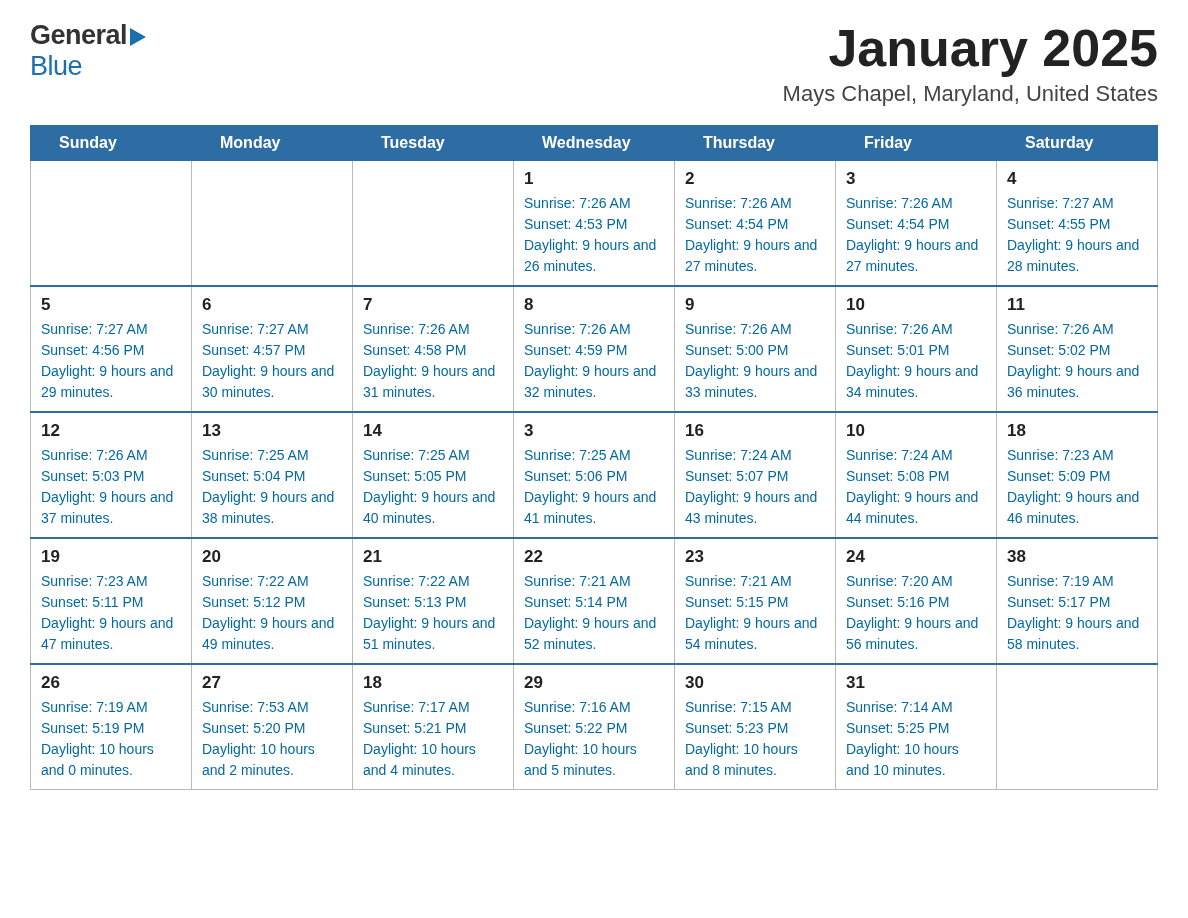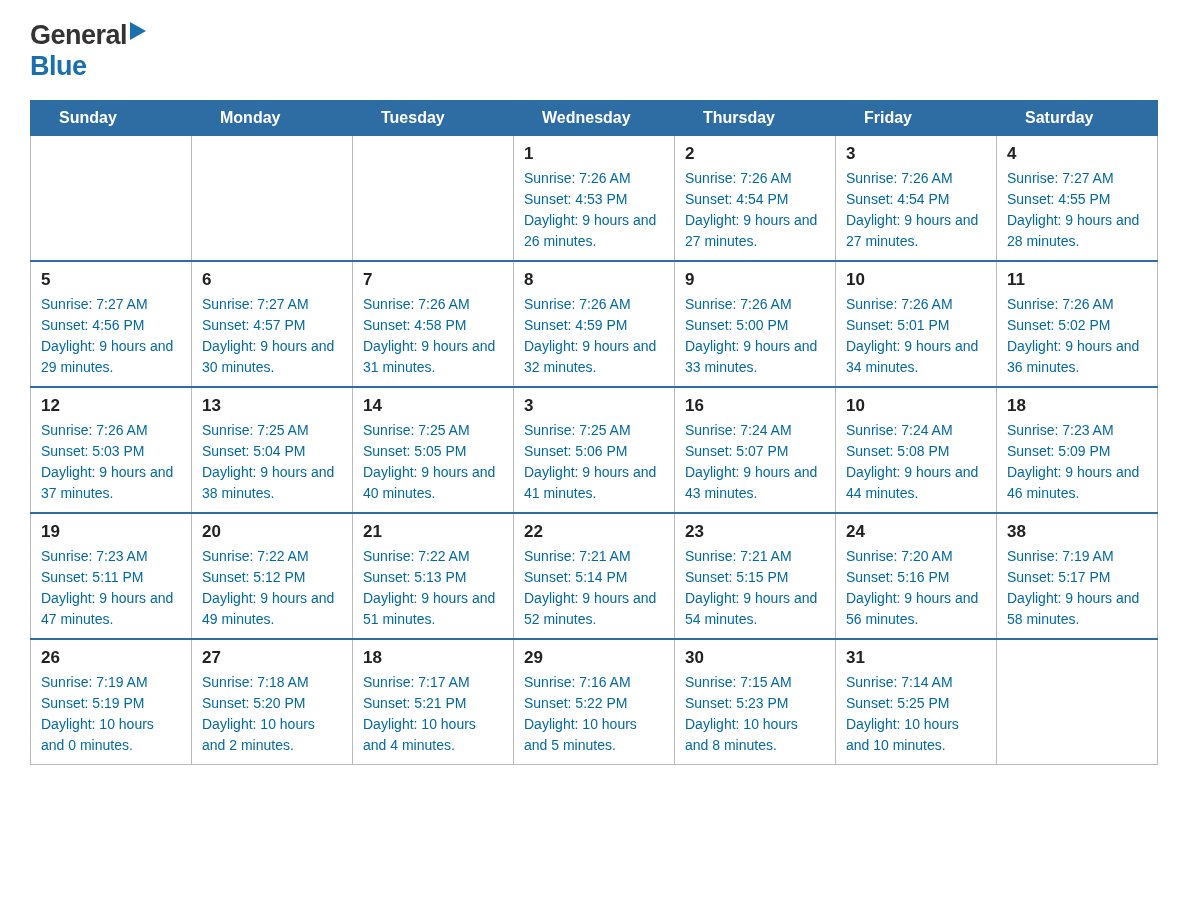--- a/index.html
+++ b/index.html
@@ -71,35 +71,35 @@
     .empty-cell {
       background: #fff;
     }
     
     .logo-container {
       display: flex;
       flex-direction: column;
     }
     .logo-line1 {
       display: flex;
-      align-items: flex-start;
+      align-items: center;
     }
     .logo-line2 {
       display: flex;
       align-items: center;
     }
     .general-text {
       font-size: 27px;
       font-weight: 900;
       color: #333;
       letter-spacing: -0.5px;
     }
     .blue-text {
       font-size: 27px;
-      font-weight: 700;
+      font-weight: 400;
       color: #1a6faf;
       letter-spacing: -0.5px;
     }
     .triangle-right {
       display: inline-block;
       width: 0;
       height: 0;
       border-style: solid;
       border-width: 9px 0 9px 16px;
       border-color: transparent transparent transparent #1a6faf;
@@ -113,20 +113,24 @@
 <div class="header">
   <div class="logo-container">
     <div class="logo-line1">
       <span class="general-text">General</span>
       <span class="triangle-right"></span>
     </div>
     <div class="logo-line2">
       <span class="blue-text">Blue</span>
     </div>
   </div>
+  <div class="title-section">
+    <div class="month-year">January 2025</div>
+    <div class="location">Mays Chapel, Maryland, United States</div>
+  </div>
 </div>
 
 <table class="calendar-table">
   <thead>
     <tr>
     <th>Sunday</th>
         <th>Monday</th>
         <th>Tuesday</th>
         <th>Wednesday</th>
         <th>Thursday</th>
@@ -324,21 +328,21 @@
       <tr class="row-divider">
         <td>
           <span class="day-number">26</span>
           <div class="day-info">Sunrise: 7:19 AM
 Sunset: 5:19 PM
 Daylight: 10 hours
 and 0 minutes.</div>
         </td>
         <td>
           <span class="day-number">27</span>
-          <div class="day-info">Sunrise: 7:18 AM
+          <div class="day-info">Sunrise: 7:53 AM
 Sunset: 5:20 PM
 Daylight: 10 hours
 and 2 minutes.</div>
         </td>
         <td>
           <span class="day-number">18</span>
           <div class="day-info">Sunrise: 7:17 AM
 Sunset: 5:21 PM
 Daylight: 10 hours
 and 4 minutes.</div>

